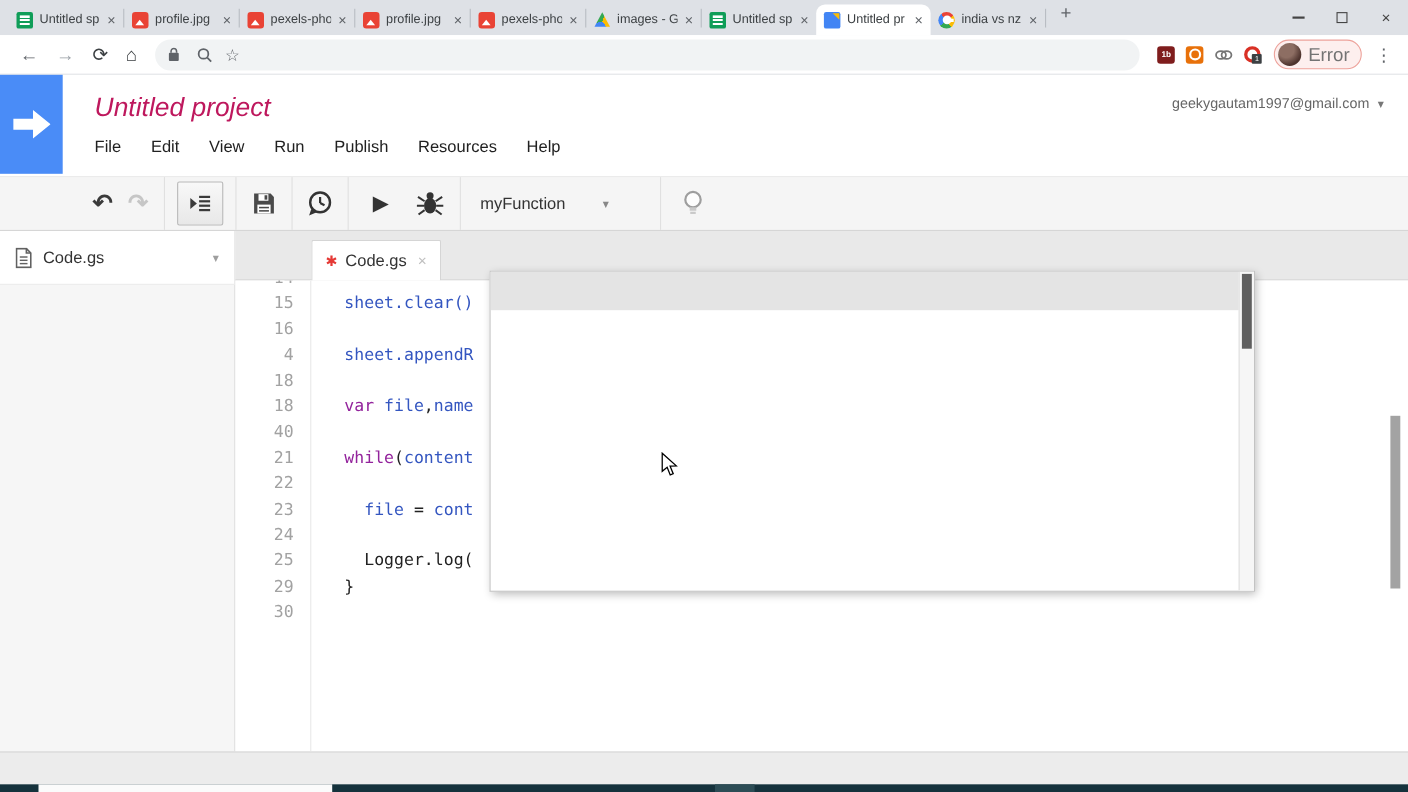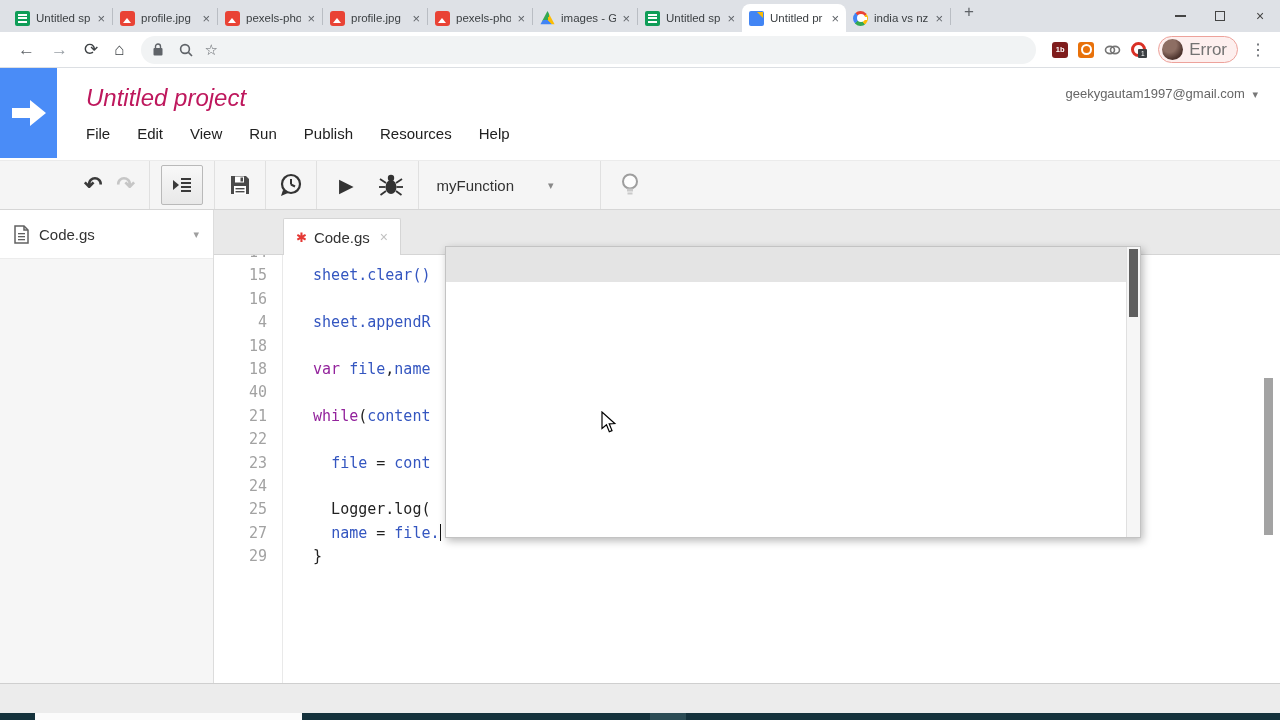--- a/index.html
+++ b/index.html
@@ -403,26 +403,26 @@
   </div>
             <div class="code-row">
     <span class="ln">24</span>
     <span class="codeline"></span>
   </div>
             <div class="code-row">
     <span class="ln">25</span>
     <span class="codeline"><span class="pl">    Logger.log(</span></span>
   </div>
             <div class="code-row">
-    <span class="ln">27</span>
-    <span class="codeline"><span class="pl">    </span><span class="id">name</span><span class="pl"> = </span><span class="id">file.</span><span class="caret-i"></span></span>
-  </div>
-            <div class="code-row">
     <span class="ln">29</span>
     <span class="codeline"><span class="pl">  }</span></span>
+  </div>
+            <div class="code-row">
+    <span class="ln">30</span>
+    <span class="codeline"></span>
   </div>
           </div>
       </div>
     </div>
   </div>
 
   <div class="statusbar"></div>
   <div class="bottomstrip">
     <span class="strip-white"></span>
     <span class="strip-lite"></span>

